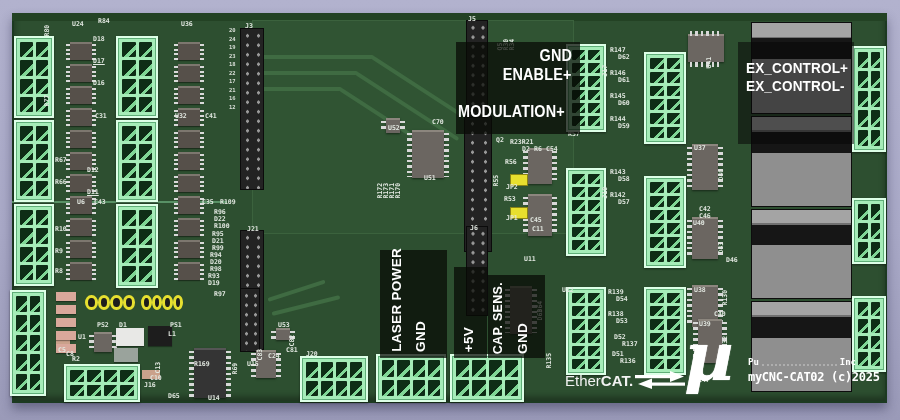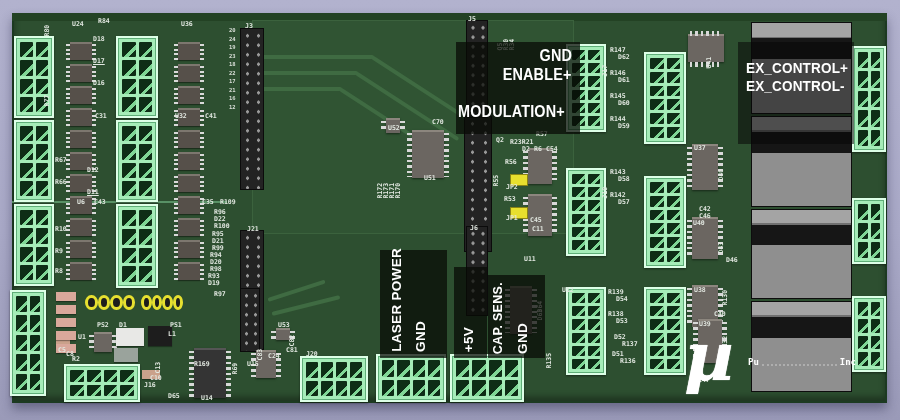--- a/index.html
+++ b/index.html
@@ -421,21 +421,21 @@
       <div class="silk rot" style="left: 515px; top: 44px;">R34</div>
       <div class="silk" style="left: 388px; top: 125px;">U52</div>
       <div class="silk" style="left: 432px; top: 119px;">C70</div>
       <div class="silk" style="left: 424px; top: 175px;">U51</div>
       <div class="silk rot" style="left: 383px; top: 192px;">R172</div>
       <div class="silk rot" style="left: 389px; top: 192px;">R173</div>
       <div class="silk rot" style="left: 395px; top: 192px;">R171</div>
       <div class="silk rot" style="left: 401px; top: 192px;">R170</div>
       <div class="silk" style="left: 496px; top: 137px;">Q2</div>
       <div class="silk" style="left: 510px; top: 139px;">R23R21</div>
-      <div class="silk" style="left: 536px; top: 131px;">R57</div>
+      <div class="silk" style="left: 568px; top: 131px;">R57</div>
       <div class="silk" style="left: 522px; top: 146px;">D2</div>
       <div class="silk" style="left: 534px; top: 146px;">R6</div>
       <div class="silk" style="left: 546px; top: 146px;">C54</div>
       <div class="silk" style="left: 505px; top: 159px;">R56</div>
       <div class="silk rot" style="left: 499px; top: 180px;">R55</div>
       <div class="silk" style="left: 506px; top: 184px;">JP2</div>
       <div class="silk" style="left: 504px; top: 196px;">R53</div>
       <div class="silk" style="left: 506px; top: 215px;">JP1</div>
       <div class="silk" style="left: 530px; top: 217px;">C45</div>
       <div class="silk" style="left: 532px; top: 226px;">C11</div>
@@ -453,21 +453,21 @@
       <div class="silk" style="left: 170px; top: 322px;">PS1</div>
       <div class="silk" style="left: 168px; top: 331px;">L1</div>
       <div class="silk" style="left: 78px; top: 334px;">U1</div>
       <div class="silk" style="left: 58px; top: 347px;">C5</div>
       <div class="silk" style="left: 66px; top: 351px;">C8</div>
       <div class="silk" style="left: 72px; top: 356px;">R2</div>
       <div class="silk rot" style="left: 161px; top: 367px;">C13</div>
       <div class="silk" style="left: 150px; top: 375px;">C10</div>
       <div class="silk" style="left: 194px; top: 361px;">R169</div>
       <div class="silk" style="left: 168px; top: 393px;">D65</div>
-      <div class="silk" style="left: 201px; top: 395px;">U14</div>
+      <div class="silk" style="left: 208px; top: 395px;">U14</div>
       <div class="silk" style="left: 144px; top: 382px;">J16</div>
       <div class="silk" style="left: 306px; top: 351px;">J20</div>
       <div class="silk" style="left: 610px; top: 47px;">R147</div>
       <div class="silk" style="left: 618px; top: 54px;">D62</div>
       <div class="silk" style="left: 610px; top: 70px;">R146</div>
       <div class="silk" style="left: 618px; top: 77px;">D61</div>
       <div class="silk" style="left: 610px; top: 93px;">R145</div>
       <div class="silk" style="left: 618px; top: 100px;">D60</div>
       <div class="silk" style="left: 610px; top: 116px;">R144</div>
       <div class="silk" style="left: 618px; top: 123px;">D59</div>
@@ -529,19 +529,30 @@
     <span class="vt" style="left:34px;bottom:6px;">GND</span>
   </div>
   <div class="ov" style="left:454px;top:267px;width:33px;height:91px;">
     <span class="vt" style="left:8px;bottom:6px;">+5V</span>
   </div>
   <div class="ov" style="left:488px;top:275px;width:57px;height:83px;">
     <span class="vt" style="left:4px;bottom:4px;font-size:12.5px;">CAP. SENS.</span>
     <span class="vt" style="left:28px;bottom:4px;">GND</span>
   </div>
 
+  <div class="ecat">
+    <span>Ether</span>
+      <b>CAT.</b>
+    <svg width="50" height="18" viewBox="0 0 50 18" style="margin-left:2px">
+      <rect x="0" y="4" width="36" height="3.2" fill="#fff"></rect>
+      <polygon points="35,0 49,5.5 35,11" fill="#fff"></polygon>
+      <rect x="16" y="11.5" width="34" height="3.2" fill="#fff"></rect>
+      <polygon points="17,7.5 3,13 17,18" fill="#fff"></polygon>
+    </svg>
+  </div>
   <div class="mu">µ</div>
   <div class="b1">
     <span>Pu</span>
     <span class="cap"></span>
     <span>Inc</span>
   </div>
+  <div class="b2">myCNC-CAT02  (c)2025</div>
 </div>
 
 </body></html>

